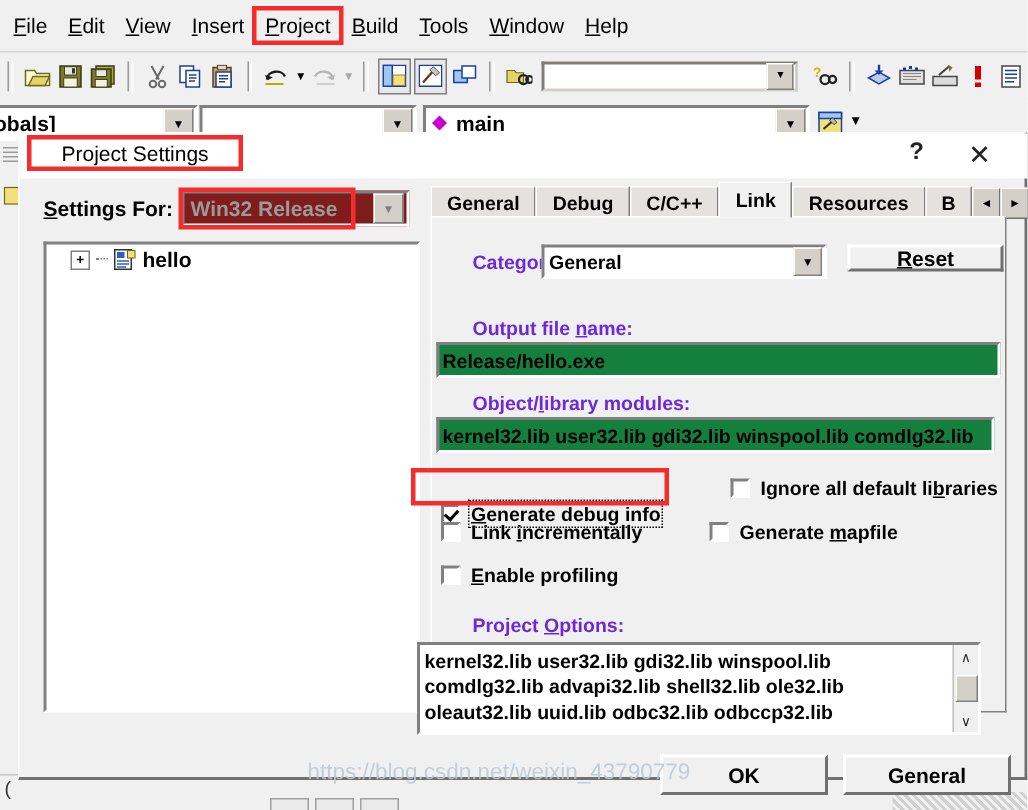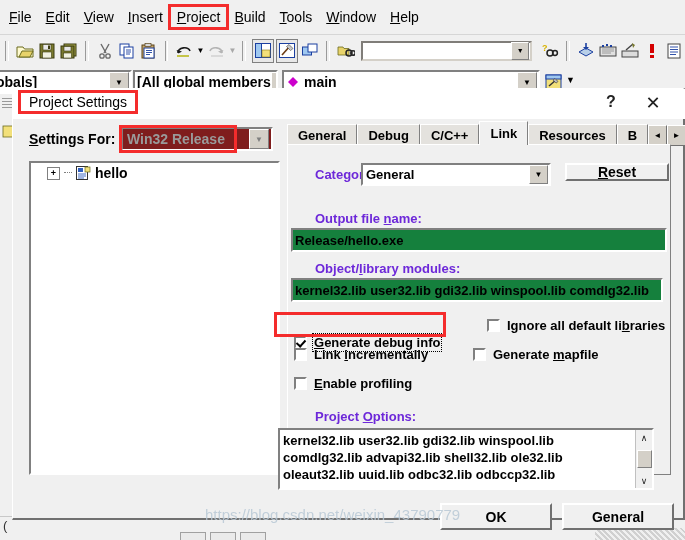--- a/index.html
+++ b/index.html
@@ -155,21 +155,21 @@
     border-bottom:2px solid #707070;
     box-sizing:border-box;
   }
   .dlg-titlebar {
     position:absolute; left:0; top:0; width:673px; height:30px;
     background:#ffffff;
   }
   .dlg-title {
     position:absolute; left:8px; top:4px;
     font-size:14px; color:#000;
-    padding:1px 8px;
+    padding:1px 20px;
     outline:3px solid #f42c2c;
     background:#ffffff;
     z-index:20;
   }
   .dlg-help {
     position:absolute; right:62px; top:4px;
     font-size:16px; font-weight:bold; color:#222;
     width:20px; text-align:center; cursor:default;
   }
   .dlg-close {
@@ -526,21 +526,20 @@
           </svg>
       </div>
     </div>
 
     <div class="toolbar2"></div>
     <div class="row2combo" style="left:-8px; width:140px;">
       <div class="txt">obals]</div>
       <div class="btn">▼</div>
     </div>
     <div class="row2combo" style="left:133px; width:145px;">
-      <div class="txt">[All global members</div>
       <div class="btn">▼</div>
     </div>
     <div class="row2combo" style="left:282px; width:258px;">
       <span style="margin-left:4px;margin-right:4px;flex:none;">
         <svg width="10" height="10" viewBox="0 0 10 10">
             <path d="M5 0 L10 5 L5 10 L0 5 Z" fill="#cc00cc"></path>
           </svg>
       </span>
       <div class="txt">main</div>
       <div class="btn">▼</div>

